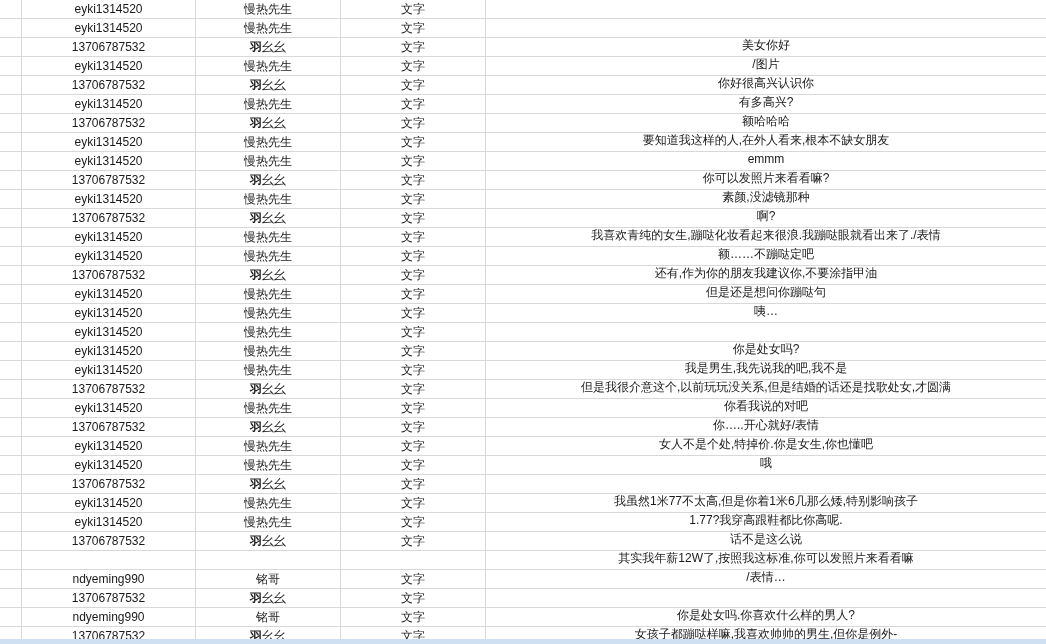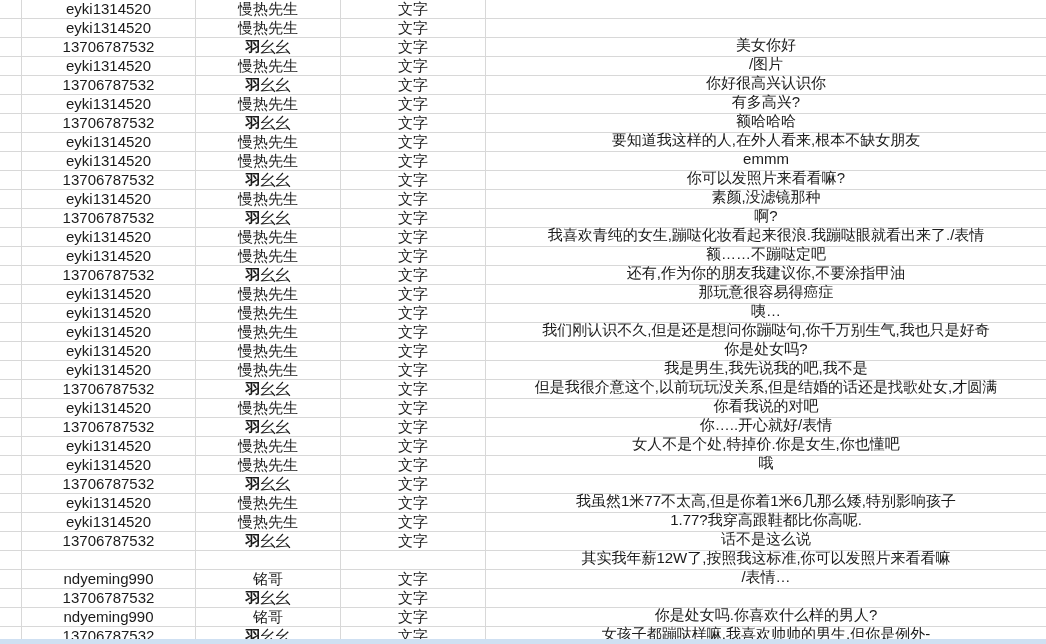--- a/index.html
+++ b/index.html
@@ -6,21 +6,21 @@
     --grid:#d8d8d8;
     --text:#1a1a1a;
   }
   html,body{margin:0;padding:0;background:#fff;}
   .screen{
     position:relative;
     width:1046px;height:644px;
     overflow:hidden;
     background:#ffffff;
     font-family:"Liberation Sans","DejaVu Sans",sans-serif;
-    font-size:15px;
+    font-size:12px;
     color:var(--text);
   }
   .grid-table{width:1046px;}
   .row{
     display:flex;
     height:19px;
     box-sizing:border-box;
     border-bottom:1px solid var(--grid);
   }
   .cell{
@@ -142,35 +142,34 @@
     <div class="cell c-id">eyki1314520</div>
     <div class="cell c-nick">慢热先生</div>
     <div class="cell c-type">文字</div>
     <div class="cell c-msg">还有,作为你的朋友我建议你,不要涂指甲油</div>
   </div>
       <div class="row">
     <div class="cell c-offset"></div>
     <div class="cell c-id">eyki1314520</div>
     <div class="cell c-nick">慢热先生</div>
     <div class="cell c-type">文字</div>
-    <div class="cell c-msg">那玩意很容易得癌症</div>
+    <div class="cell c-msg">但是还是想问你蹦哒句</div>
   </div>
       <div class="row">
     <div class="cell c-offset"></div>
     <div class="cell c-id">13706787532</div>
     <div class="cell c-nick"><span class="glyph-char">羽</span>幺幺</div>
     <div class="cell c-type">文字</div>
     <div class="cell c-msg">咦…</div>
   </div>
       <div class="row">
     <div class="cell c-offset"></div>
     <div class="cell c-id">eyki1314520</div>
     <div class="cell c-nick">慢热先生</div>
     <div class="cell c-type">文字</div>
-    <div class="cell c-msg">我们刚认识不久,但是还是想问你蹦哒句,你千万别生气,我也只是好奇</div>
   </div>
       <div class="row">
     <div class="cell c-offset"></div>
     <div class="cell c-id">eyki1314520</div>
     <div class="cell c-nick">慢热先生</div>
     <div class="cell c-type">文字</div>
     <div class="cell c-msg">你是处女吗?</div>
   </div>
       <div class="row">
     <div class="cell c-offset"></div>

